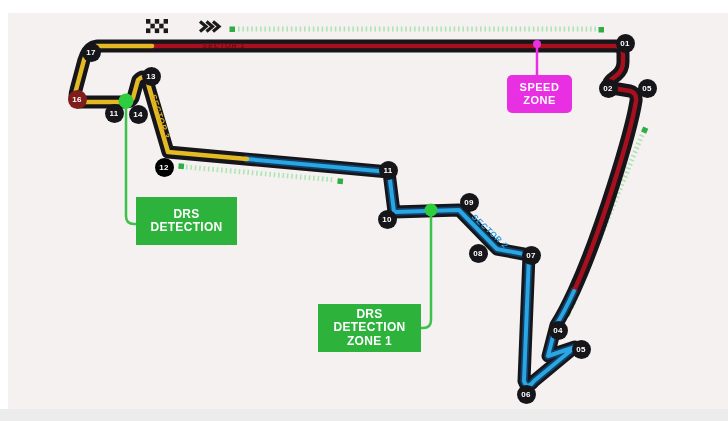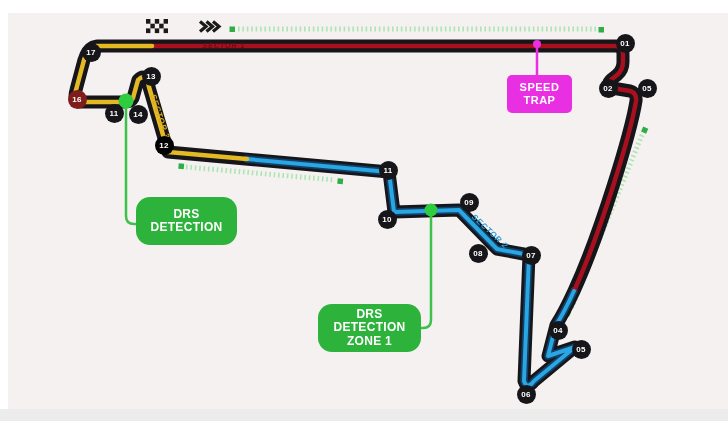--- a/index.html
+++ b/index.html
@@ -18,21 +18,21 @@
     font-size:8px;font-weight:bold;line-height:19px;text-align:center;
     letter-spacing:0.2px;
   }
   .sector-text{
     position:absolute;font-weight:bold;font-style:italic;
     font-size:8px;letter-spacing:0.8px;white-space:nowrap;
     transform-origin:center center;
   }
   #sector1-text{font-size:7px;letter-spacing:1px;}
   .callout{
-    position:absolute;border-radius:14px;color:#fff;text-align:center;
+    position:absolute;border-radius:0;color:#fff;text-align:center;
     font-weight:bold;display:flex;flex-direction:column;justify-content:center;
   }
   .callout .ln{display:block;}
   #speed-trap-label{left:463px;top:75px;width:65px;height:38px;font-size:11px;line-height:13px;letter-spacing:0.5px;border-radius:5px;}
   #drs-zone2-label{left:136px;top:197px;width:101px;height:48px;font-size:12px;line-height:13.5px;letter-spacing:0.3px;}
   #drs-zone1-label{left:318px;top:304px;width:103px;height:48px;font-size:12px;line-height:13.5px;letter-spacing:0.3px;}
 </style>
 </head>
 <body>
 
@@ -119,31 +119,31 @@
       <div class="turn" style="left: 598.5px; top: 78.5px; background: rgb(22, 22, 26);">02</div>
       <div class="turn" style="left: 637.5px; top: 78.5px; background: rgb(22, 22, 26);">05</div>
       <div class="turn" style="left: 548.5px; top: 320.5px; background: rgb(22, 22, 26);">04</div>
       <div class="turn" style="left: 571.5px; top: 339.5px; background: rgb(22, 22, 26);">05</div>
       <div class="turn" style="left: 516.5px; top: 384.5px; background: rgb(22, 22, 26);">06</div>
       <div class="turn" style="left: 521.5px; top: 245.5px; background: rgb(22, 22, 26);">07</div>
       <div class="turn" style="left: 468.5px; top: 243.5px; background: rgb(22, 22, 26);">08</div>
       <div class="turn" style="left: 459.5px; top: 192.5px; background: rgb(22, 22, 26);">09</div>
       <div class="turn" style="left: 377.5px; top: 209.5px; background: rgb(22, 22, 26);">10</div>
       <div class="turn" style="left: 378.5px; top: 160.5px; background: rgb(22, 22, 26);">11</div>
-      <div class="turn" style="left: 154.5px; top: 136px; background: #000000;">12</div>
+      <div class="turn" style="left: 154.5px; top: 158px; background: #000000;">12</div>
       <div class="turn" style="left: 141.5px; top: 66.5px; background: rgb(22, 22, 26);">13</div>
       <div class="turn" style="left: 128.5px; top: 104.5px; background: rgb(22, 22, 26);">14</div>
       <div class="turn" style="left: 104.5px; top: 103.5px; background: rgb(22, 22, 26);">11</div>
       <div class="turn" style="left: 67.5px; top: 90px; background: #7f1d1d;">16</div>
       <div class="turn" style="left: 81.5px; top: 42.5px; background: rgb(22, 22, 26);">17</div>
     </div>
 
   <div id="speed-trap-label" class="callout" style="background: rgb(233, 47, 226); margin-left: 44px;">
     <span class="ln">SPEED</span>
-    <span class="ln">TRAP</span>
+    <span class="ln">ZONE</span>
   </div>
 
   <div id="drs-zone2-label" class="callout" style="background: rgb(45, 178, 60);">
     <span class="ln">DRS</span>
     <span class="ln">DETECTION</span>
   </div>
 
   <div id="drs-zone1-label" class="callout" style="background: rgb(45, 178, 60);">
     <span class="ln">DRS</span>
     <span class="ln">DETECTION</span>

